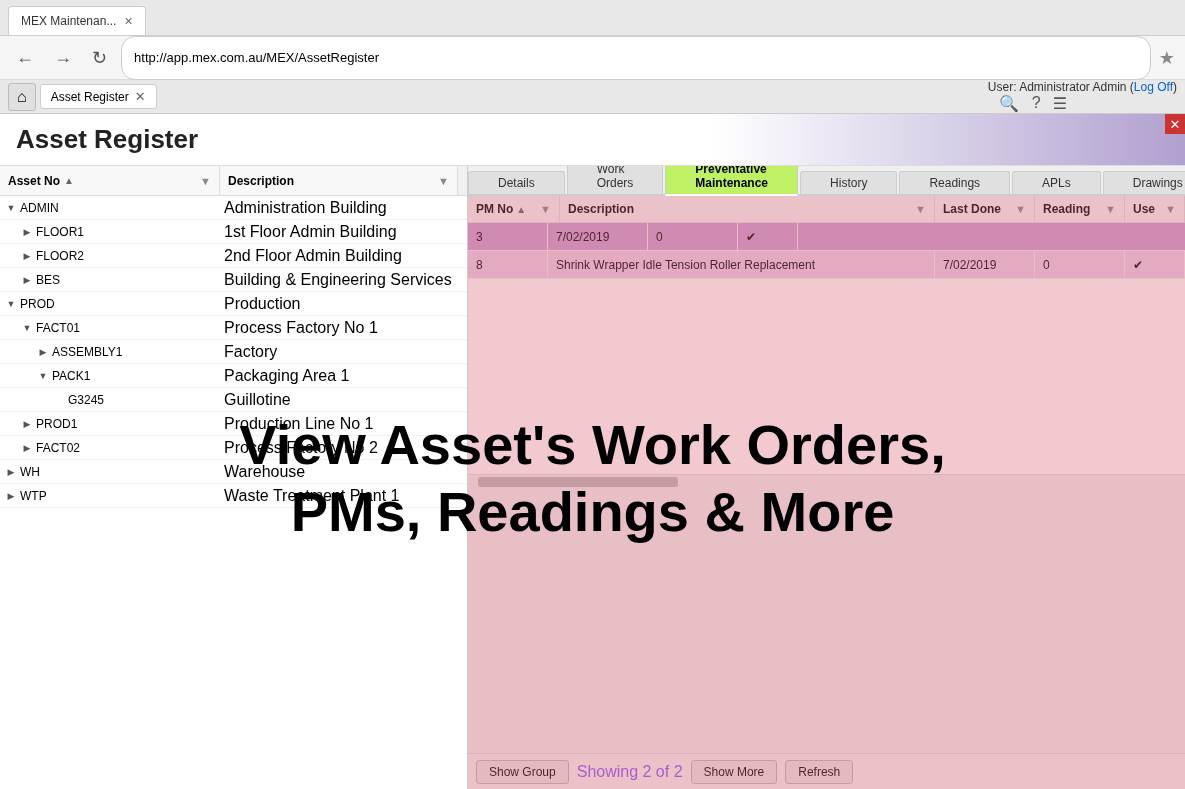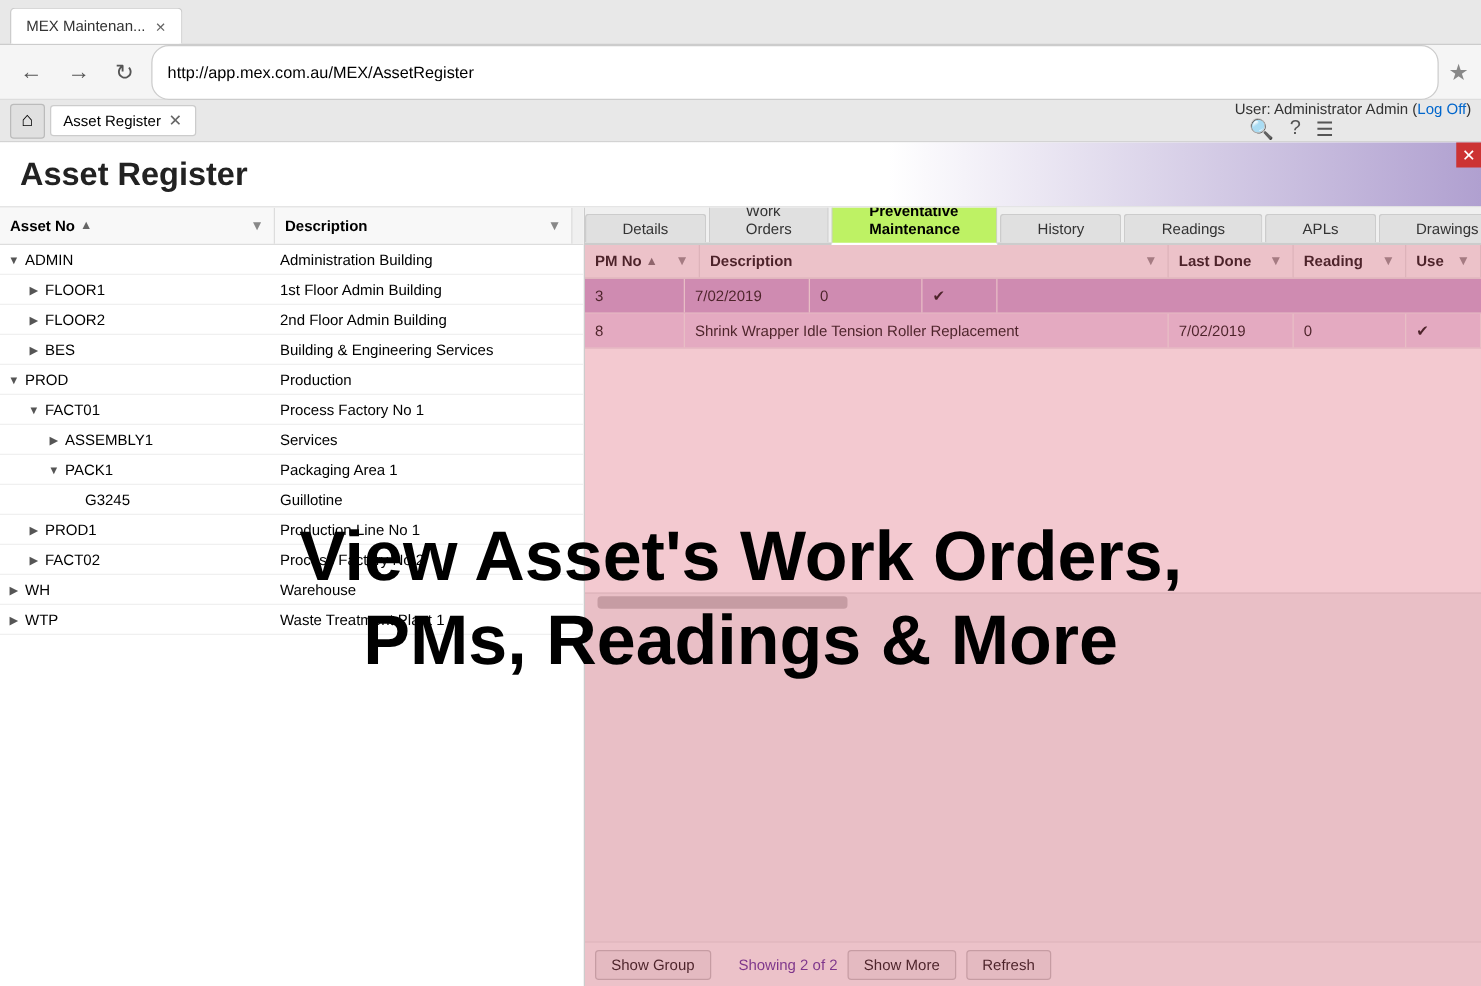--- a/index.html
+++ b/index.html
@@ -206,21 +206,21 @@
       padding: 0 4px;
       font-size: 12px;
       display: flex;
       align-items: center;
       overflow: hidden;
       white-space: nowrap;
     }
     .tree-cell-desc {
       flex: 1;
       padding: 0 4px;
-      font-size: 12px;
+      font-size: 16px;
       overflow: hidden;
       white-space: nowrap;
     }
     .expand-icon {
       width: 14px;
       height: 14px;
       display: inline-flex;
       align-items: center;
       justify-content: center;
       font-size: 9px;
@@ -338,23 +338,22 @@
     }
     .pagination-btn {
       background: #e8e8e8;
       border: 1px solid #bbb;
       border-radius: 3px;
       padding: 4px 12px;
       font-size: 12px;
       cursor: pointer;
     }
     .pagination-info {
-      font-size: 12px;
-      color: #4c1d95;
-      margin-left: 14px;
+      font-size: 16px;
+      color: #8b5cf6;
     }
     .scrollbar-h {
       height: 14px;
       background: #f0f0f0;
       border-top: 1px solid #ddd;
       flex: 1;
       position: relative;
     }
     .scrollbar-thumb {
       position: absolute;
@@ -505,21 +504,21 @@
       <span>FACT01</span>
     </div>
     <div class="tree-cell-desc">Process Factory No 1</div>
   </div>
           <div class="tree-row">
     <div class="tree-cell-assetno">
       <span style="display:inline-block;width:32px;flex-shrink:0;"></span>
       <span class="expand-icon">▶</span>
       <span>ASSEMBLY1</span>
     </div>
-    <div class="tree-cell-desc">Services</div>
+    <div class="tree-cell-desc">Factory</div>
   </div>
           <div class="tree-row">
     <div class="tree-cell-assetno">
       <span style="display:inline-block;width:32px;flex-shrink:0;"></span>
       <span class="expand-icon">▼</span>
       <span>PACK1</span>
     </div>
     <div class="tree-cell-desc">Packaging Area 1</div>
   </div>
           <div class="tree-row">

